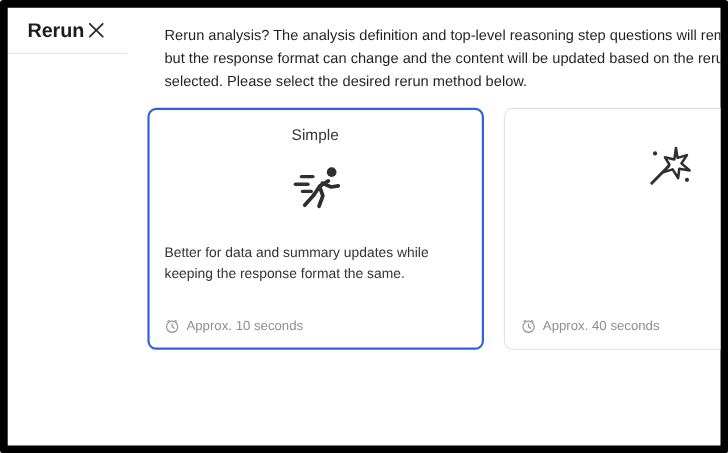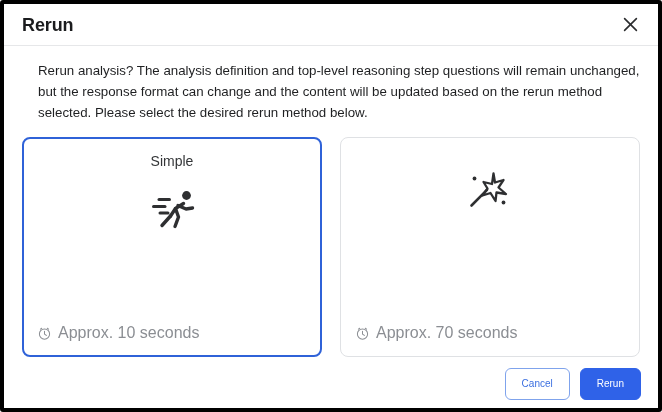--- a/index.html
+++ b/index.html
@@ -13,25 +13,24 @@
     font-family: "Liberation Sans", sans-serif;
     -webkit-font-smoothing: antialiased;
   }
 
   .dialog {
     position: relative;
     box-sizing: border-box;
     width: 662px;
     height: 412px;
     background: #ffffff;
-    border: 4px solid #000000;
+    border: 7px solid #000000;
     border-radius: 3px;
     overflow: hidden;
     display: flex;
-    flex-direction: column;
   }
 
   
   .dialog-header {
     box-sizing: border-box;
     height: 42px;
     flex: 0 0 42px;
     padding: 0 17px 0 18px;
     display: flex;
     align-items: center;
@@ -118,21 +117,21 @@
     line-height: 18.5px;
     color: #303235;
     margin-top: 10px;
   }
 
   .card-meta {
     margin-top: auto;
     display: flex;
     align-items: center;
     gap: 7px;
-    font-size: 16px;
+    font-size: 12px;
     color: #8b8e93;
     padding-bottom: 2px;
   }
   .card-meta svg { display: block; flex: 0 0 auto; }
 
   
   .dialog-footer {
     flex: 0 0 auto;
     padding: 11px 17px 14px 18px;
     display: flex;
@@ -193,20 +192,21 @@
             <path d="M38.5 14.5 L30.5 19.5 L25.5 27" stroke="currentColor" stroke-width="3.4" stroke-linecap="round" stroke-linejoin="round"></path>
             <path d="M33 16.5 L41 20 L47.5 19" stroke="currentColor" stroke-width="3.4" stroke-linecap="round" stroke-linejoin="round"></path>
             <path d="M30.5 19.5 L33.5 28 L30 37.5" stroke="currentColor" stroke-width="3.4" stroke-linecap="round" stroke-linejoin="round"></path>
             <path d="M25.5 27 L17 36.5" stroke="currentColor" stroke-width="3.4" stroke-linecap="round" stroke-linejoin="round"></path>
             <path d="M14 10.5 H24.5" stroke="currentColor" stroke-width="3" stroke-linecap="round"></path>
             <path d="M8.5 17.5 H20" stroke="currentColor" stroke-width="3" stroke-linecap="round"></path>
             <path d="M15 24 H23" stroke="currentColor" stroke-width="3" stroke-linecap="round"></path>
           </svg>
         </div>
 
+        <div class="card-desc">Better for data and summary updates while keeping the response format the same.</div>
 
         <div class="card-meta">
           <span>
             <svg width="13" height="13" viewBox="0 0 14 14" fill="none" xmlns="http://www.w3.org/2000/svg" aria-hidden="true">
               <circle cx="7" cy="7.6" r="5.5" stroke="currentColor" stroke-width="1.1"></circle>
               <path d="M7 4.6 V7.6 L9 9.1" stroke="currentColor" stroke-width="1.1" stroke-linecap="round" stroke-linejoin="round"></path>
               <path d="M2.6 2.3 L4 1.4 M11.4 2.3 L10 1.4" stroke="currentColor" stroke-width="1.1" stroke-linecap="round"></path>
             </svg>
           </span>
           <span>Approx. 10 seconds</span>
@@ -226,21 +226,21 @@
 
 
         <div class="card-meta">
           <span>
             <svg width="13" height="13" viewBox="0 0 14 14" fill="none" xmlns="http://www.w3.org/2000/svg" aria-hidden="true">
               <circle cx="7" cy="7.6" r="5.5" stroke="currentColor" stroke-width="1.1"></circle>
               <path d="M7 4.6 V7.6 L9 9.1" stroke="currentColor" stroke-width="1.1" stroke-linecap="round" stroke-linejoin="round"></path>
               <path d="M2.6 2.3 L4 1.4 M11.4 2.3 L10 1.4" stroke="currentColor" stroke-width="1.1" stroke-linecap="round"></path>
             </svg>
           </span>
-          <span>Approx. 70 seconds</span>
+          <span>Approx. 40 seconds</span>
         </div>
       </div>
 
     </div>
   </div>
 
   <div class="dialog-footer">
     <button class="btn btn-secondary">Cancel</button>
     <button class="btn btn-primary">Rerun</button>
   </div>

